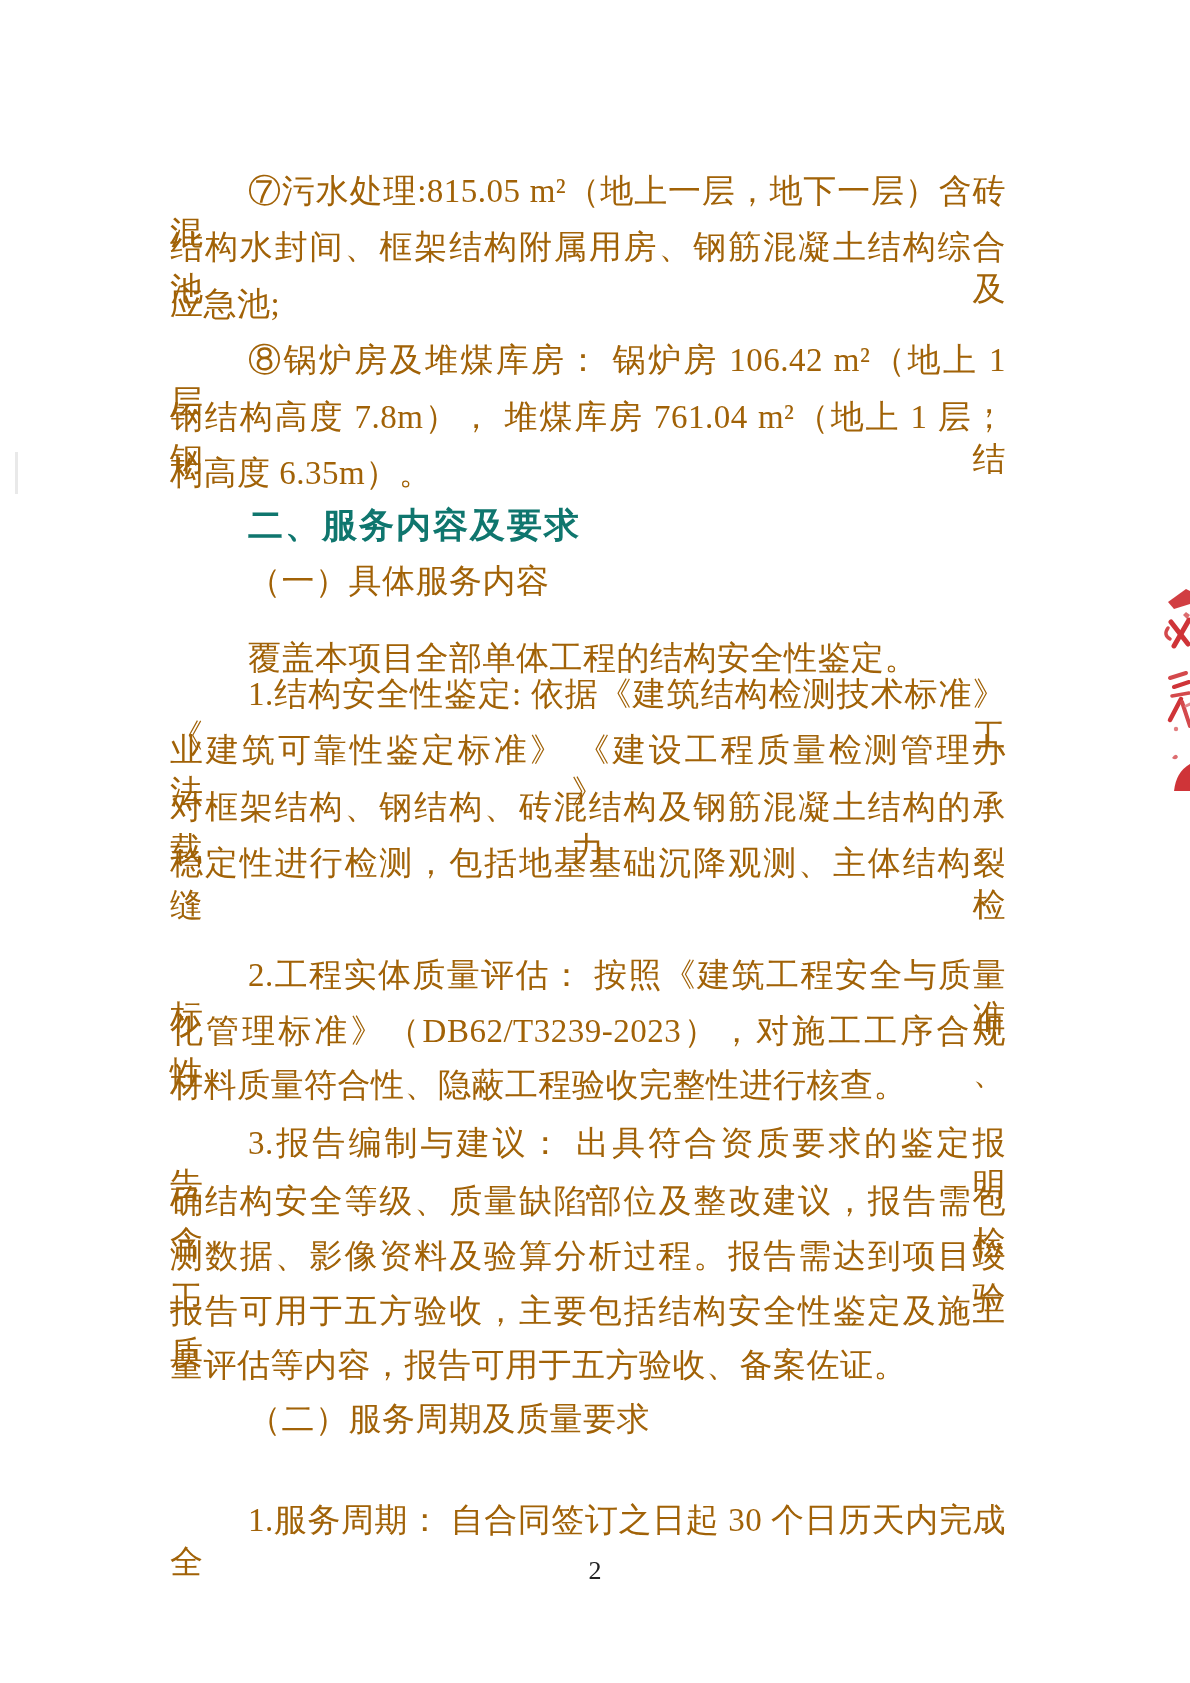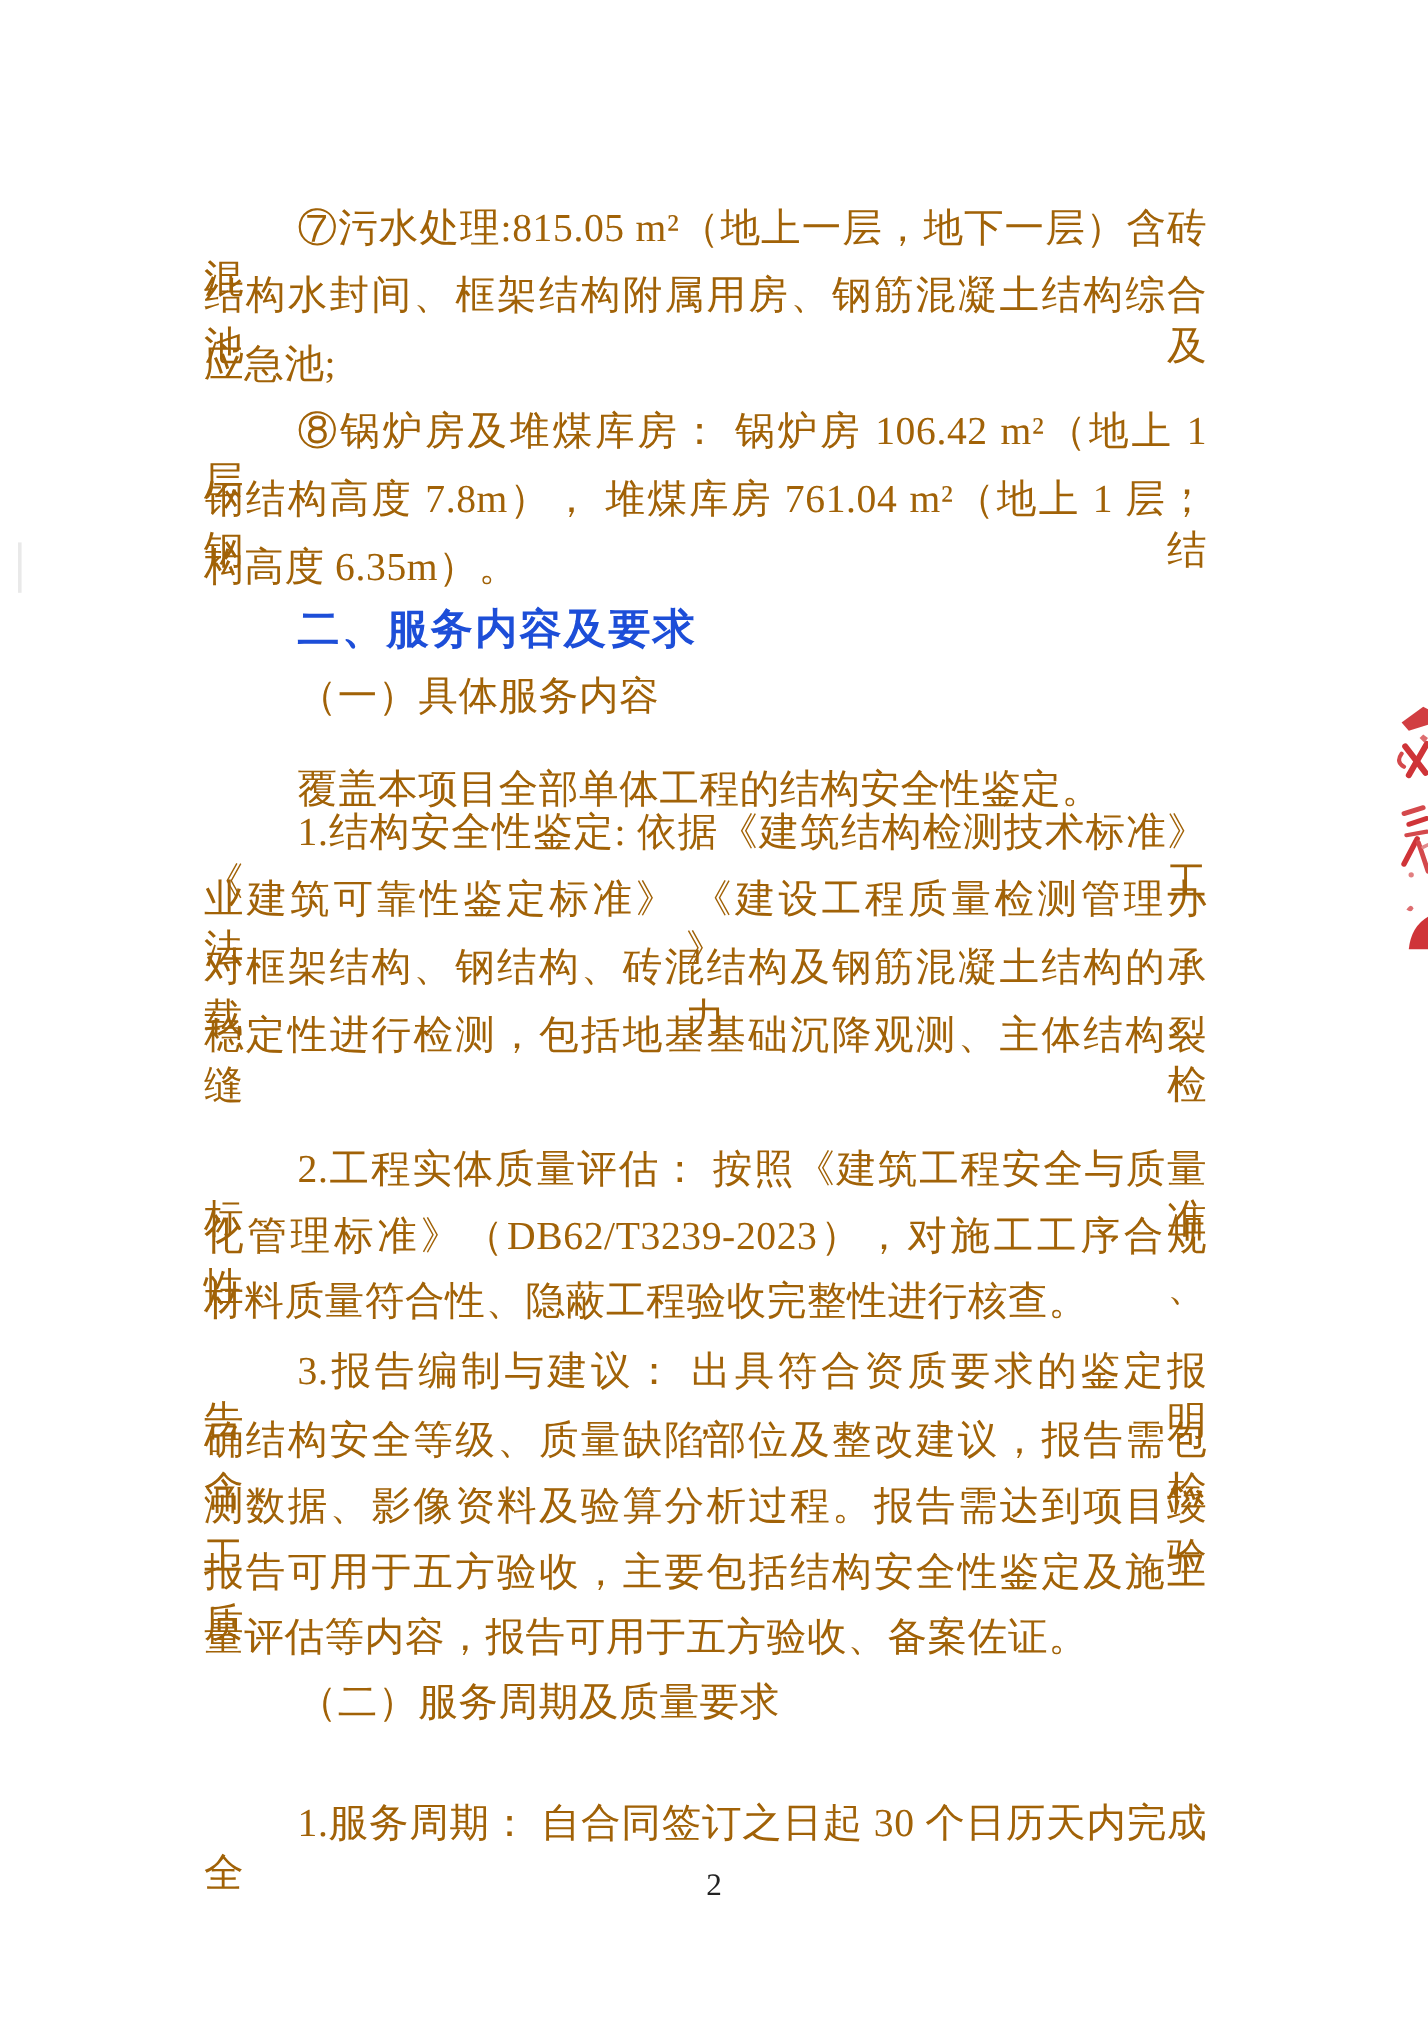--- a/index.html
+++ b/index.html
@@ -29,21 +29,21 @@
   .indent { text-indent: 78px; }
   .justify {
     text-align: justify;
     text-align-last: justify;
   }
   .heading {
     font-family: "Liberation Sans", "DejaVu Sans", sans-serif;
     font-weight: bold;
     font-size: 35px;
     letter-spacing: 2px;
-    color: #1d4ed8;
+    color: #0f766e;
   }
   .page-number {
     position: absolute;
     left: 0;
     top: 1556px;
     width: 1190px;
     text-align: center;
     font-size: 26px;
     color: #222222;
   }

